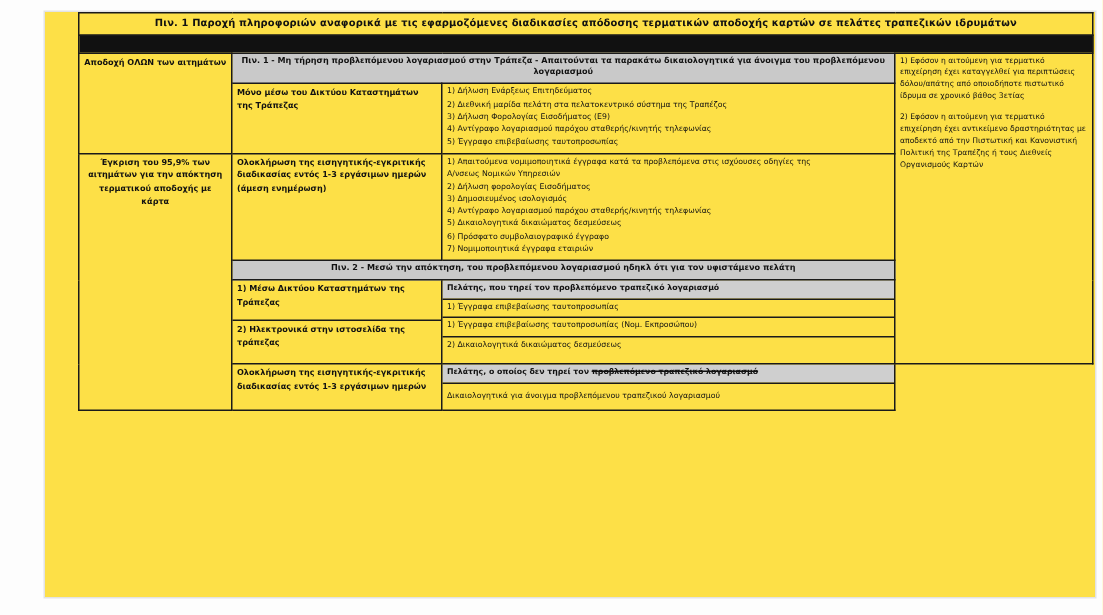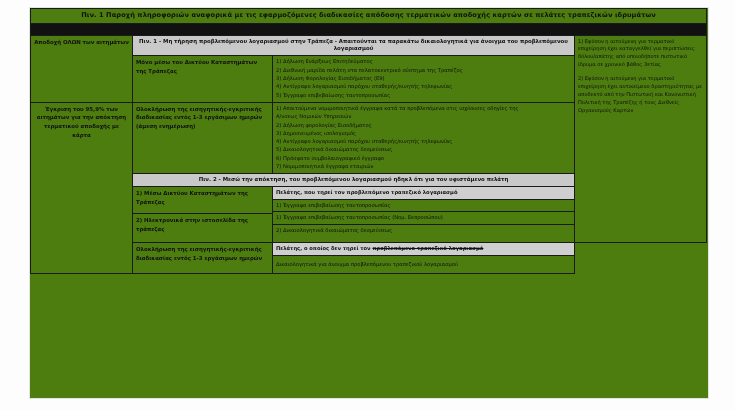--- a/index.html
+++ b/index.html
@@ -20,22 +20,23 @@
     height: 410px;
     background: #fdfdfd;
   }
   
   .scan {
     position: absolute;
     left: 30px;
     top: 8px;
     width: 678px;
     height: 390px;
-    background: #4d7c0f;
+    background: #fde047;
     box-shadow: 0 0 0 1px #e3e3e3;
+    padding-left: 22px;
   }
   table.doc {
     border-collapse: collapse;
     table-layout: fixed;
     width: 676px;
     font-size: 5.2px;
     line-height: 1.45;
   }
   table.doc td {
     border: 1px solid #1a1a1a;

